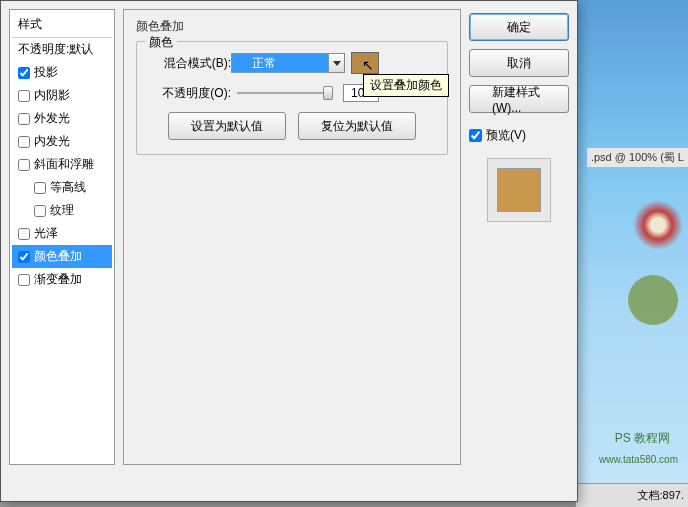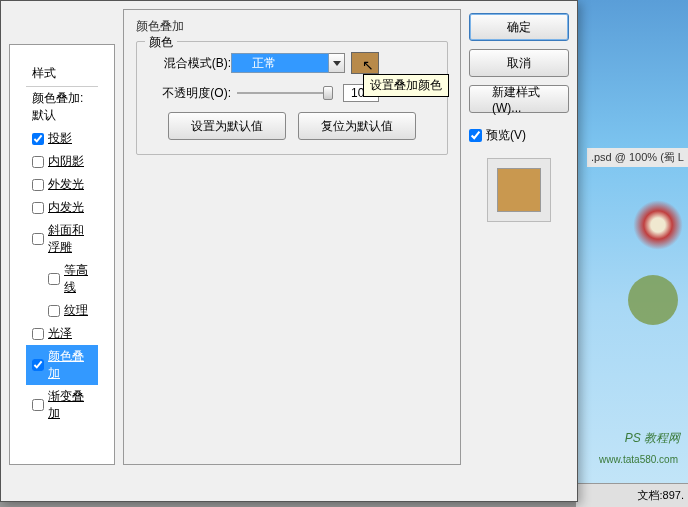--- a/index.html
+++ b/index.html
@@ -2,34 +2,34 @@
 <html><head>
 <meta charset="utf-8">
 <style>
 * { box-sizing: border-box; margin: 0; padding: 0; font-family: "Microsoft YaHei", SimSun, sans-serif; font-size: 12px; }
 body { background: #999; width: 688px; height: 507px; position: relative; overflow: hidden; }
 
 .bg-right { position: absolute; right: 0; top: 0; width: 112px; height: 507px; background: linear-gradient(180deg, #5a9ed8 0%, #7dc5f0 30%, #a8d8f5 60%, #c5e6f8 100%); }
 .bg-right .canvas-title { position: absolute; top: 148px; right: 0; color: #333; font-size: 11px; background: #e8e8e8; padding: 2px 4px; white-space: nowrap; }
 .bg-right .deco1 { position: absolute; top: 200px; right: 5px; width: 50px; height: 50px; border-radius: 50%; background: radial-gradient(circle, #f0e8d0 20%, #c04040 40%, transparent 70%); }
 .bg-right .deco2 { position: absolute; top: 275px; right: 10px; width: 50px; height: 50px; background: #7a9a4a; border-radius: 50%; opacity: 0.8; }
-.bg-right .brand { position:absolute; bottom:60px; right:8px; color:#3a7a3a; font-style:italic; }
+.bg-right .brand { position:absolute; bottom:60px; right:18px; color:#3a7a3a; }
 .bg-right .url { position:absolute; bottom:42px; right:10px; color:#3a7a3a; font-size:10px; }
 .bg-right .statusbar { position:absolute; bottom:0; right:0; width:100%; background:#e0e0e0; border-top:1px solid #999; padding:4px; text-align:right; font-size:11px; }
 
 .dialog { position: absolute; left: 0; top: 0; width: 578px; height: 502px; background: #f0f0f0; border: 1px solid #555; box-shadow: 3px 3px 10px rgba(0,0,0,0.3); }
 .titlebar { height: 28px; background: linear-gradient(180deg, #fdfdfd, #e4e7ec); border-bottom: 1px solid #aaa; display: flex; align-items: center; padding: 0 0 0 8px; position: relative; }
 .titlebar .title { color: #333; }
 .close-btn { position: absolute; right: 6px; top: 0; width: 46px; height: 20px; background: linear-gradient(180deg, #e57373, #c93c3c); border: 1px solid #8a2a2a; border-top: none; border-radius: 0 0 3px 3px; display: flex; align-items: center; justify-content: center; color: #fff; font-size: 11px; cursor: pointer; }
 
 .dialog-body { display: flex; padding: 8px; gap: 8px; height: calc(100% - 28px); }
 
-.styles-panel { width: 106px; background: #fff; border: 1px solid #999; padding: 16px; margin-top: 35px; }
+.styles-panel { width: 106px; background: #fff; border: 1px solid #999; padding: 2px; }
 .styles-header { padding: 4px 6px; border-bottom: 1px solid #ccc; font-weight: normal; }
-.style-item { display: flex; align-items: center; padding: 3px 6px; gap: 4px; cursor: pointer; text-decoration: underline; }
+.style-item { display: flex; align-items: center; padding: 3px 6px; gap: 4px; cursor: pointer; }
 .style-item.indent { padding-left: 22px; }
 .style-item.selected { background: #3399ff; color: #fff; }
 .style-item input[type=checkbox] { margin: 0; width: 12px; height: 12px; }
 .blend-opts { padding: 3px 6px; cursor: pointer; }
 
 .center-panel { flex: 1; border: 1px solid #999; background: #f0f0f0; padding: 8px 12px; position: relative; }
 .group-title { color: #333; margin-bottom: 6px; }
 .fieldset { border: 1px solid #bbb; border-radius: 2px; padding: 10px 12px 14px; position: relative; margin-top: 4px; }
 .fieldset .legend { position: absolute; top: -8px; left: 8px; background: #f0f0f0; padding: 0 4px; }
 
@@ -69,21 +69,21 @@
   <div class="url">www.tata580.com</div>
   <div class="statusbar">文档:897.</div>
 </div>
 
 <div class="dialog">
 
   <div class="dialog-body">
 
     <div class="styles-panel">
       <div class="styles-header">样式</div>
-      <div class="blend-opts">颜色叠加:默认</div>
+      <div class="blend-opts">不透明度:默认</div>
 
       <div class="style-item">
         <input type="checkbox" checked="" style="">
         <span>投影</span>
       </div>
       <div class="style-item">
         <input type="checkbox" style="">
         <span>内阴影</span>
       </div>
       <div class="style-item">

